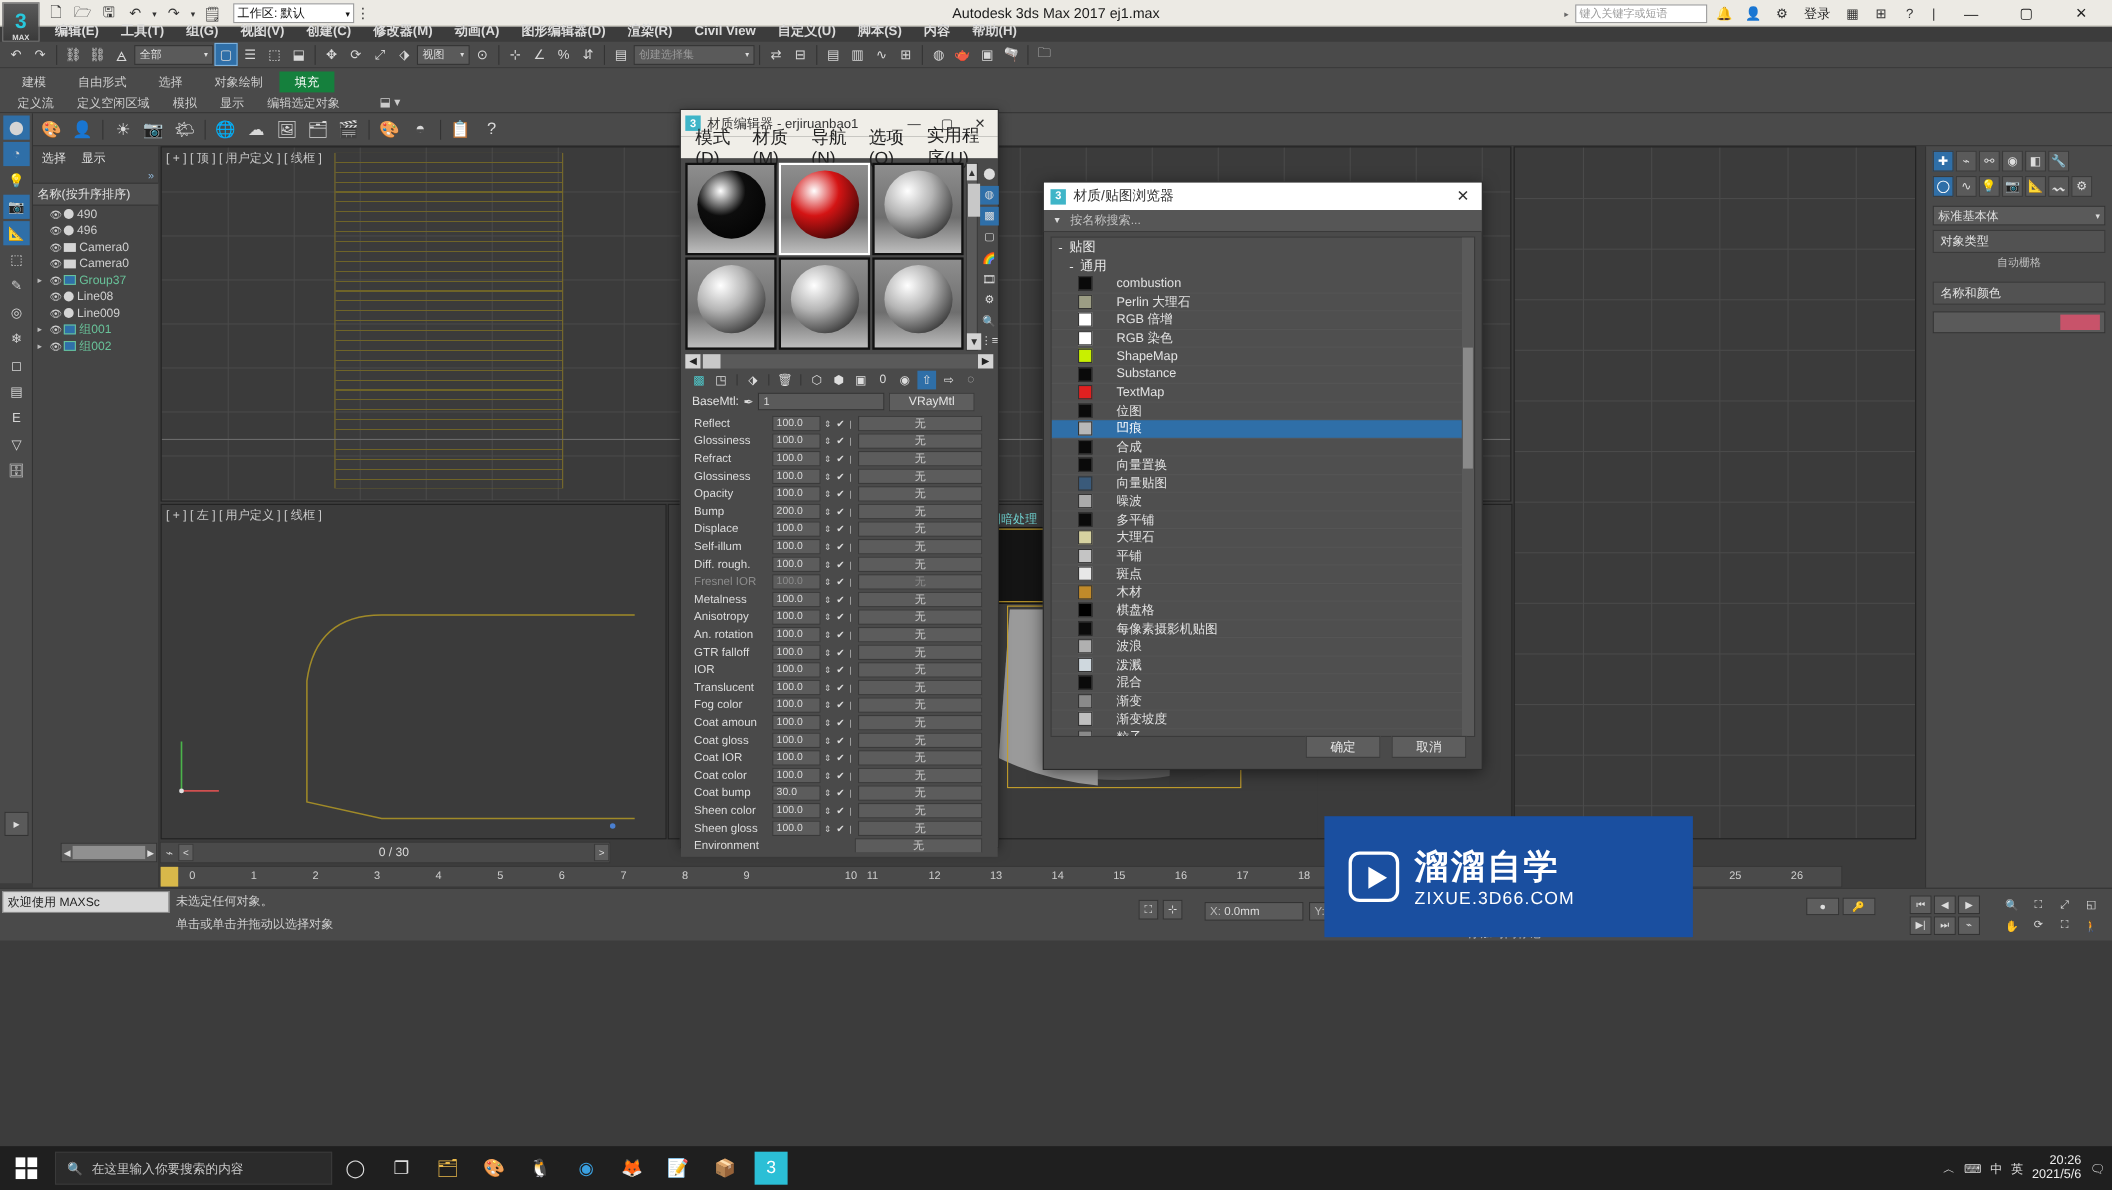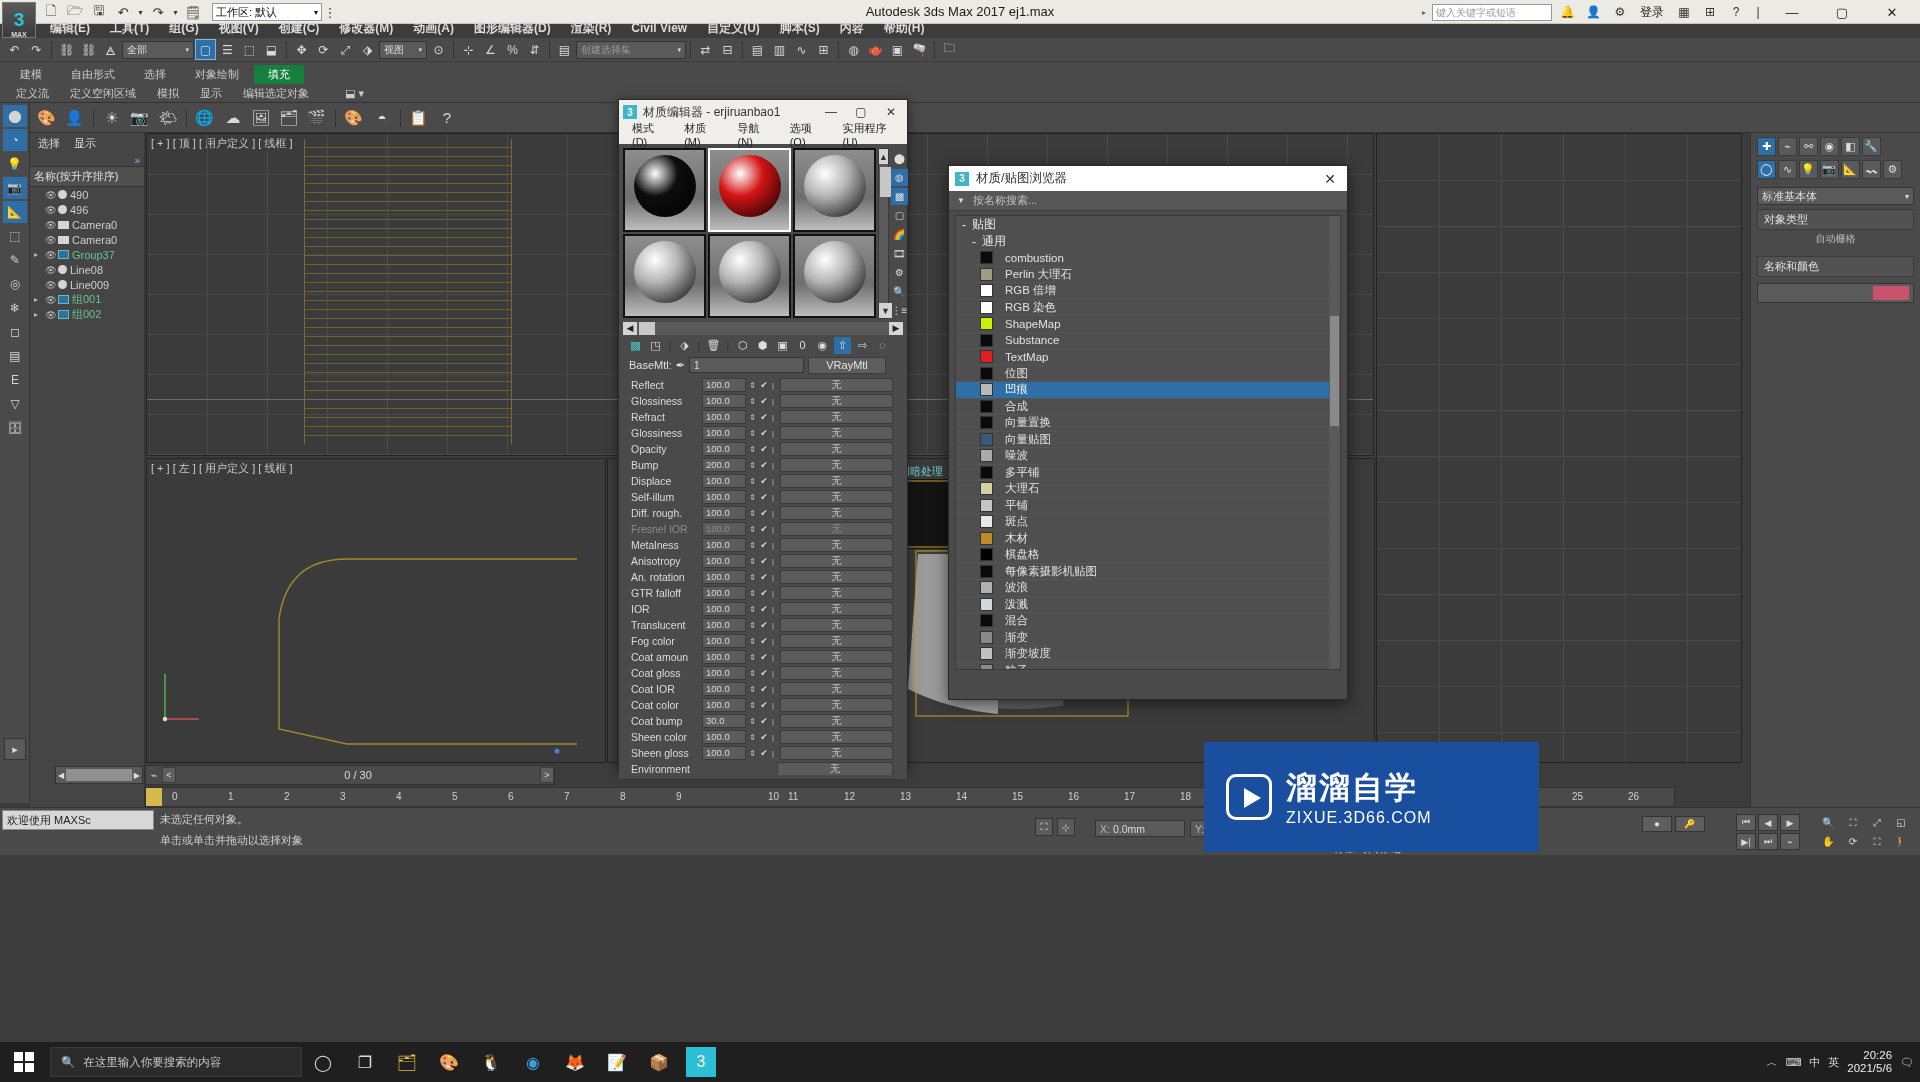--- a/index.html
+++ b/index.html
@@ -106,21 +106,21 @@
 
   
   .mewin { position:absolute; left:618px; top:99px; width:290px; height:672px;
      background:#4a4a4a; border:1px solid #2a2a2a; box-shadow:0 2px 10px rgba(0,0,0,.5); }
   .me-title { height:24px; background:#f0eee8; display:flex; align-items:center; padding:0 4px; gap:6px; }
   .me-badge { width:14px; height:14px; background:#3fb5c8; color:#fff; font-size:10px; font-weight:bold;
      display:flex; align-items:center; justify-content:center;}
   .me-ttext { font-size:12px; color:#333; flex:1; }
   .me-wbtn { width:24px; height:22px; display:flex; align-items:center; justify-content:center; font-size:12px; color:#333;}
   .me-menu { height:20px; background:#f0eee8; display:flex; align-items:center; gap:2px; padding-left:6px; }
-  .me-mi { font-size:11px; color:#222; padding:1px 7px; }
+  .me-mi { font-size:16px; color:#222; padding:1px 7px; }
   .me-body { background:#4a4a4a; padding:4px; }
   .me-slots { display:flex; gap:2px; }
   .me-slotgrid { display:grid; grid-template-columns:repeat(3,83px); grid-auto-rows:84px; gap:2px; }
   .slot { border:2px solid #111; position:relative; overflow:hidden; background:#777; }
   .slot.sel { border-color:#fff; }
   .slot .sphere { position:absolute; left:50%; top:45%; transform:translate(-50%,-50%);
      width:62px; height:62px; border-radius:50%; }
   .me-vscroll { width:15px; background:#5a5a5a; border:1px solid #3a3a3a; position:relative; }
   .me-vscroll .thumb { position:absolute; left:1px; top:18px; width:11px; height:30px; background:#c8c8c8; }
   .me-vscroll .arr { height:15px; background:#d4d4d4; color:#333; font-size:9px; display:flex; align-items:center; justify-content:center;}
@@ -160,21 +160,21 @@
   .mb-badge { width:14px; height:14px; background:#3fb5c8; color:#fff; font-size:10px; font-weight:bold;
      display:flex; align-items:center; justify-content:center;}
   .mb-ttext { flex:1; font-size:12.5px; color:#333; }
   .mb-close { width:22px; height:22px; display:flex; align-items:center; justify-content:center; font-size:14px; color:#333;}
   .mb-search { height:20px; background:#565656; display:flex; align-items:center; gap:8px; padding-left:8px; border-bottom:1px solid #3a3a3a;}
   .mb-tri { font-size:8px; color:#ddd; }
   .mb-sp { font-size:11px; color:#c2c2c2; }
   .mb-listwrap { position:relative; margin:4px 6px 0 6px; height:455px; background:#4f4f4f; border:1px solid #3a3a3a; display:flex;}
   .mb-list { flex:1; overflow:hidden; }
   .mb-grp { height:17px; display:flex; align-items:center; font-size:12px; color:#e8e8e8; }
-  .mb-item { height:16.5px; display:flex; align-items:center; gap:12px; font-size:11.5px; color:#e2e2e2;
+  .mb-item { height:16.5px; display:flex; align-items:center; gap:22px; font-size:11.5px; color:#e2e2e2;
      border-bottom:1px solid #555; padding-left:24px;}
   .mb-item.sel { background:#2f6fa8; color:#fff; }
   .mb-sw { width:13px; height:13px; border:1px solid #333; flex:none; }
   .mb-scroll { width:11px; background:#5a5a5a; position:relative; }
   .mb-scroll .t { position:absolute; left:1px; top:100px; width:9px; height:110px; background:#8a8a8a; }
   .mb-foot { position:absolute; left:0; bottom:0; width:100%; height:40px; display:flex;
      align-items:center; justify-content:flex-end; gap:10px; padding-right:14px;}
   .mb-fbtn { width:68px; height:20px; background:#5e5e5e; border:1px solid #3a3a3a; color:#e8e8e8;
      font-size:11.5px; display:flex; align-items:center; justify-content:center;}
 
@@ -982,20 +982,24 @@
           </div>
           <div class="mb-item">
             <div class="mb-sw" style="background: rgb(138, 138, 138);"></div>
             <span>粒子</span>
           </div>
         </div>
       <div class="mb-scroll">
           <div class="t"></div>
         </div>
     </div>
+    <div class="mb-foot">
+      <div class="mb-fbtn">确定</div>
+      <div class="mb-fbtn">取消</div>
+    </div>
   </div>
 
   <div class="trackbar nosel">
     <div style="width:16px;display:flex;align-items:center;justify-content:center;color:#ccc;font-size:11px">⌁</div>
     <div class="tbk-btn">&lt;</div>
     <div class="tbk-field">0 / 30</div>
     <div class="tbk-btn">&gt;</div>
   </div>
 
   <div class="abs" style="left:55px;top:766px;width:88px;height:18px;background:#5a5a5a;border:1px solid #333;display:flex;align-items:center">

